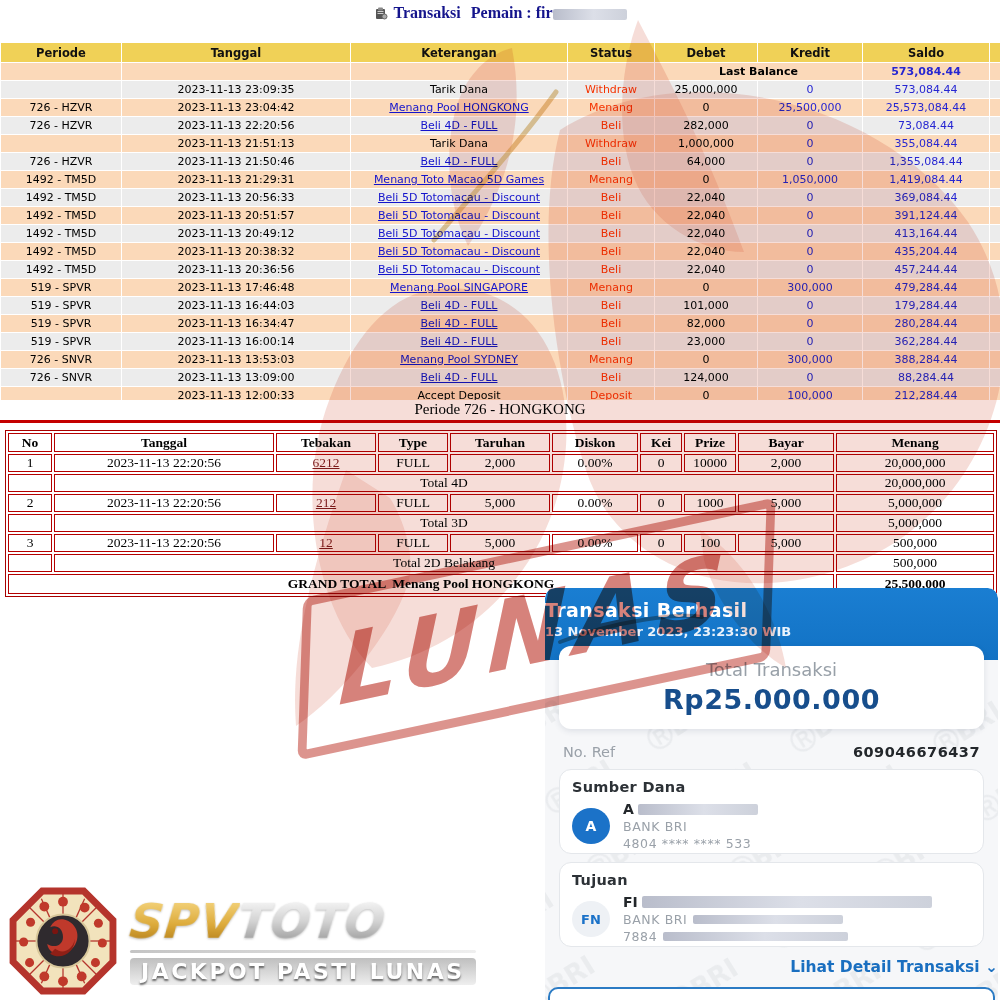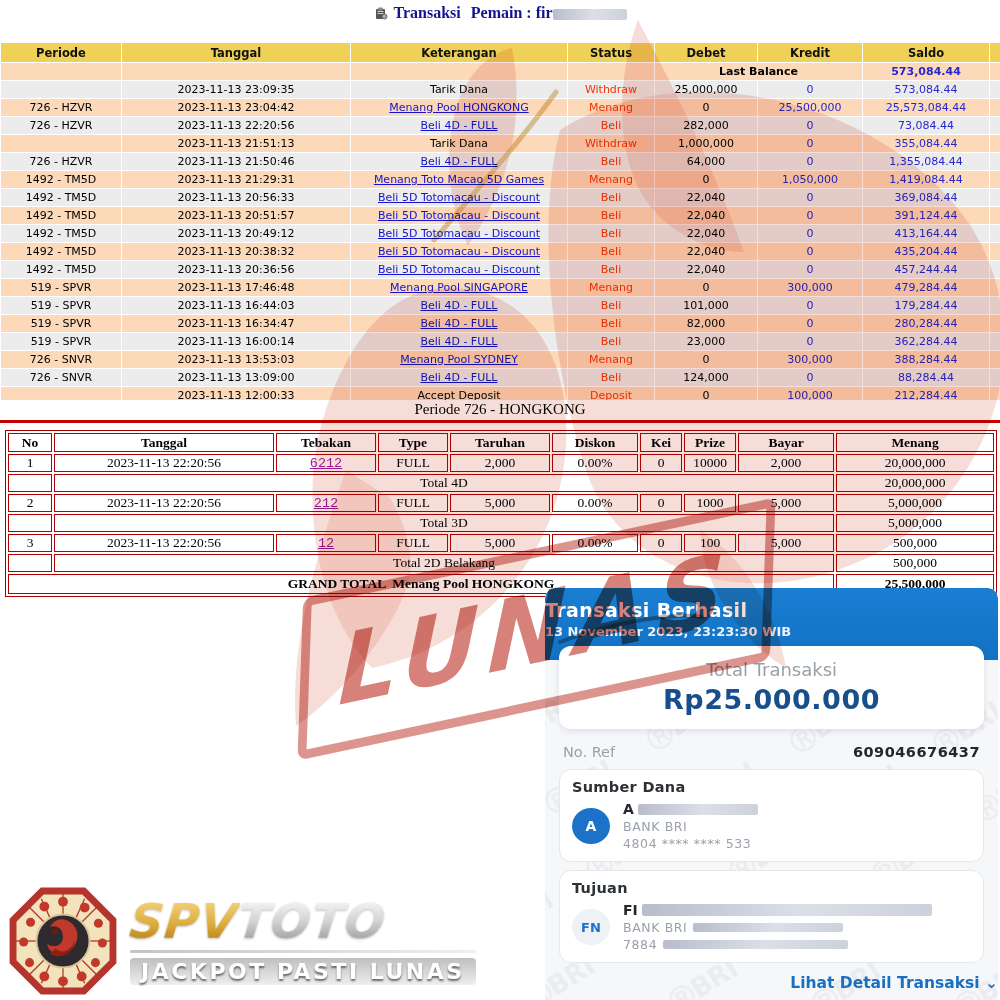--- a/index.html
+++ b/index.html
@@ -37,39 +37,39 @@
   
   table.detail{position:absolute;top:430px;left:5px;width:990px;z-index:1;
     border-collapse:separate;border-spacing:2px;border:1px solid #a80000;
     font-family:"Liberation Serif",serif;font-size:13.5px;table-layout:fixed;background:#fff;}
   table.detail th,table.detail td{border:1px solid #b40000;background:#fff;height:15px;
     text-align:center;padding:0 2px;white-space:nowrap;overflow:hidden;}
   table.detail thead th{font-weight:700;height:17px;}
   td.tot{background:#cbc2c2;}
   td.tot-val{background:#d7cfcf;}
   tr.grand td{font-weight:700;height:18px;}
-  .blink{color:#a21caf;text-decoration:underline;cursor:pointer;font-family:Liberation Mono, monospace;}
+  .blink{color:#7f1d1d;text-decoration:underline;cursor:pointer;}
 
   
   .receipt{position:absolute;left:545px;top:588px;width:453px;height:412px;background:#f6f7f9;
     border-radius:10px 10px 0 0;z-index:2;overflow:hidden;}
   .r-pattern{position:absolute;inset:0;pointer-events:none;}
   .r-blue{position:relative;height:72px;background:linear-gradient(180deg,#1a7ed2,#1272c4);
     border-radius:10px 10px 0 0;color:#fff;text-align:left;padding-top:11px;box-sizing:border-box;}
   .r-title{font-size:19px;font-weight:800;letter-spacing:.4px;}
   .r-date{font-size:13px;font-weight:600;color:#eaf3fc;margin-top:3px;}
   .r-total-card{position:relative;margin:-14px 14px 0 14px;background:#fff;border-radius:12px;
     box-shadow:0 2px 6px rgba(40,60,90,.12);text-align:center;padding:13px 0 14px 0;}
   .r-total-label{color:#98a0a8;font-size:18px;}
   .r-total-value{color:#174e8c;font-size:27px;font-weight:800;margin-top:4px;letter-spacing:.5px;}
   .r-ref{position:relative;display:flex;justify-content:space-between;margin:15px 18px 9px 18px;font-size:14.5px;}
   .r-ref-label{color:#9aa1a9;}
   .r-ref-value{font-weight:800;color:#23272b;letter-spacing:.5px;}
   .r-card{position:relative;margin:8px 14px;background:#fff;border:1px solid #e4e7eb;border-radius:12px;
-    padding:9px 12px 10px 12px;}
+    padding:9px 12px 2px 12px;}
   .r-sec-label{font-weight:800;font-size:14.5px;color:#2c3136;letter-spacing:.3px;}
   .r-acct{display:flex;margin-top:6px;gap:13px;align-items:center;}
   .avatar{width:38px;height:36px;border-radius:50%;display:flex;align-items:center;justify-content:center;
     font-weight:800;font-size:14px;flex:0 0 auto;}
   .avatar.blue{background:#1b72c8;color:#fff;}
   .avatar.light{background:#eef1f5;color:#1b72c8;font-size:13px;}
   .r-name{font-weight:800;font-size:14px;color:#23272b;display:flex;align-items:center;gap:4px;}
   .r-sub{color:#9aa1a9;font-size:12.5px;letter-spacing:.6px;margin-top:2px;display:flex;align-items:center;gap:6px;}
   .r-link{position:relative;margin-top:11px;text-align:right;color:#1a6fc0;font-weight:800;font-size:15.5px;cursor:pointer;}
   .r-share{position:relative;margin:11px 3px 0 3px;height:38px;border:2px solid #2b7bc4;border-radius:10px;

